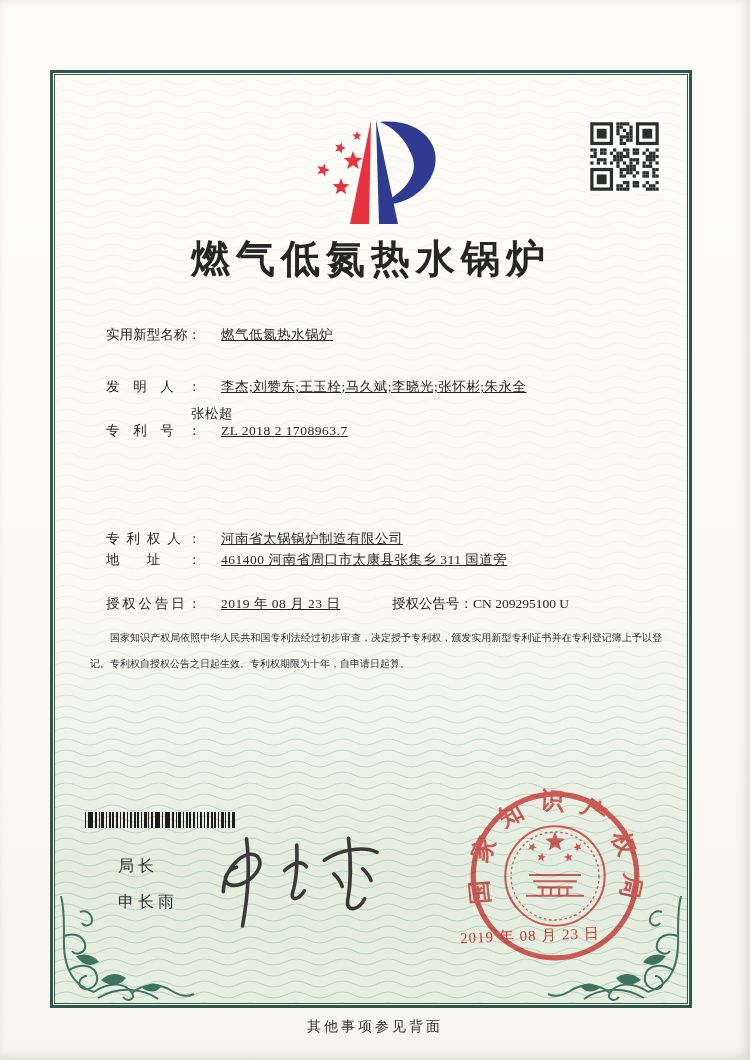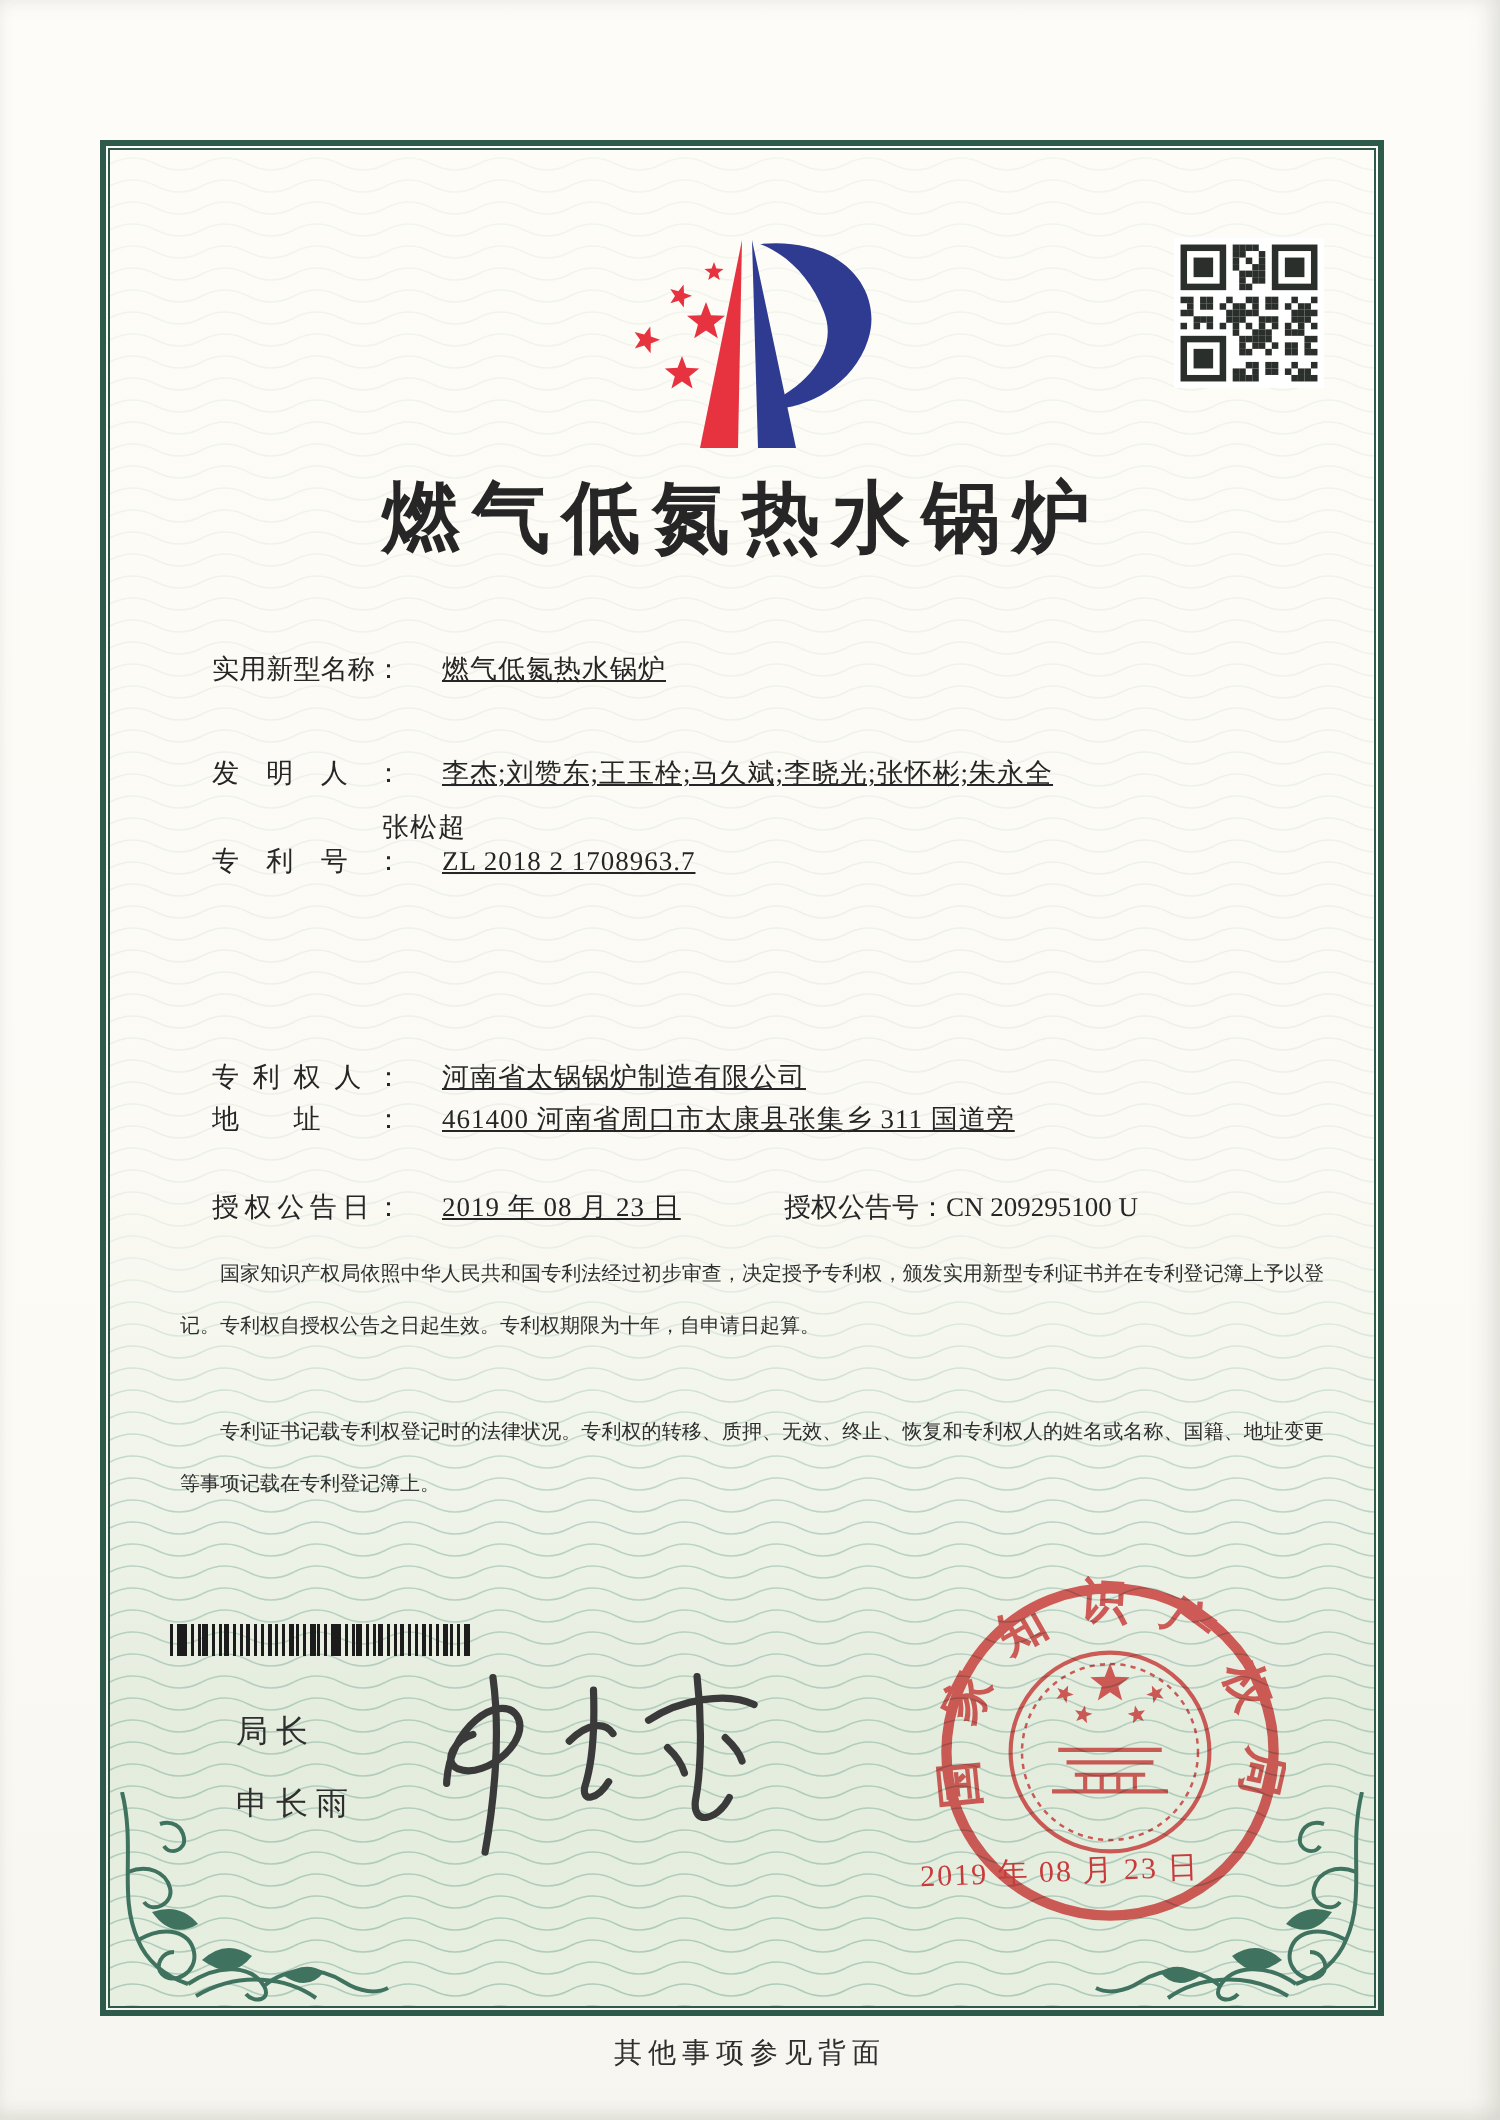--- a/index.html
+++ b/index.html
@@ -272,21 +272,20 @@
       </div>
       <div class="frow" style="top:471px">
         <span class="flabel">地址：</span><span class="fval">461400 河南省周口市太康县张集乡 311 国道旁</span>
       </div>
       <div class="frow" style="top:515px">
         <span class="flabel">授权公告日：</span><span class="fval">2019 年 08 月 23 日</span>
         <span class="fpair2"><span>授权公告号：</span><span>CN 209295100 U</span></span>
       </div>
 
       <div class="para" style="top:550px">国家知识产权局依照中华人民共和国专利法经过初步审查，决定授予专利权，颁发实用新型专利证书并在专利登记簿上予以登记。专利权自授权公告之日起生效。专利权期限为十年，自申请日起算。</div>
-      <div class="para" style="top:629px">专利证书记载专利权登记时的法律状况。专利权的转移、质押、无效、终止、恢复和专利权人的姓名或名称、国籍、地址变更等事项记载在专利登记簿上。</div>
 
       <div class="barcode"></div>
 
       <div class="sig-title">局长</div>
       <div class="sig-name">申长雨</div>
 
       <svg class="signature" width="195" height="108" viewBox="0 0 195 108">
         <g fill="none" stroke="#3a3a3a" stroke-width="3.6" stroke-linecap="round" stroke-linejoin="round" transform="rotate(-2 95 54)">
           <path d="M18,62 C20,34 46,18 54,29 C62,41 38,61 24,55 C16,51 23,40 32,38"></path>
           <path d="M43,10 C46,40 41,74 36,97"></path>

